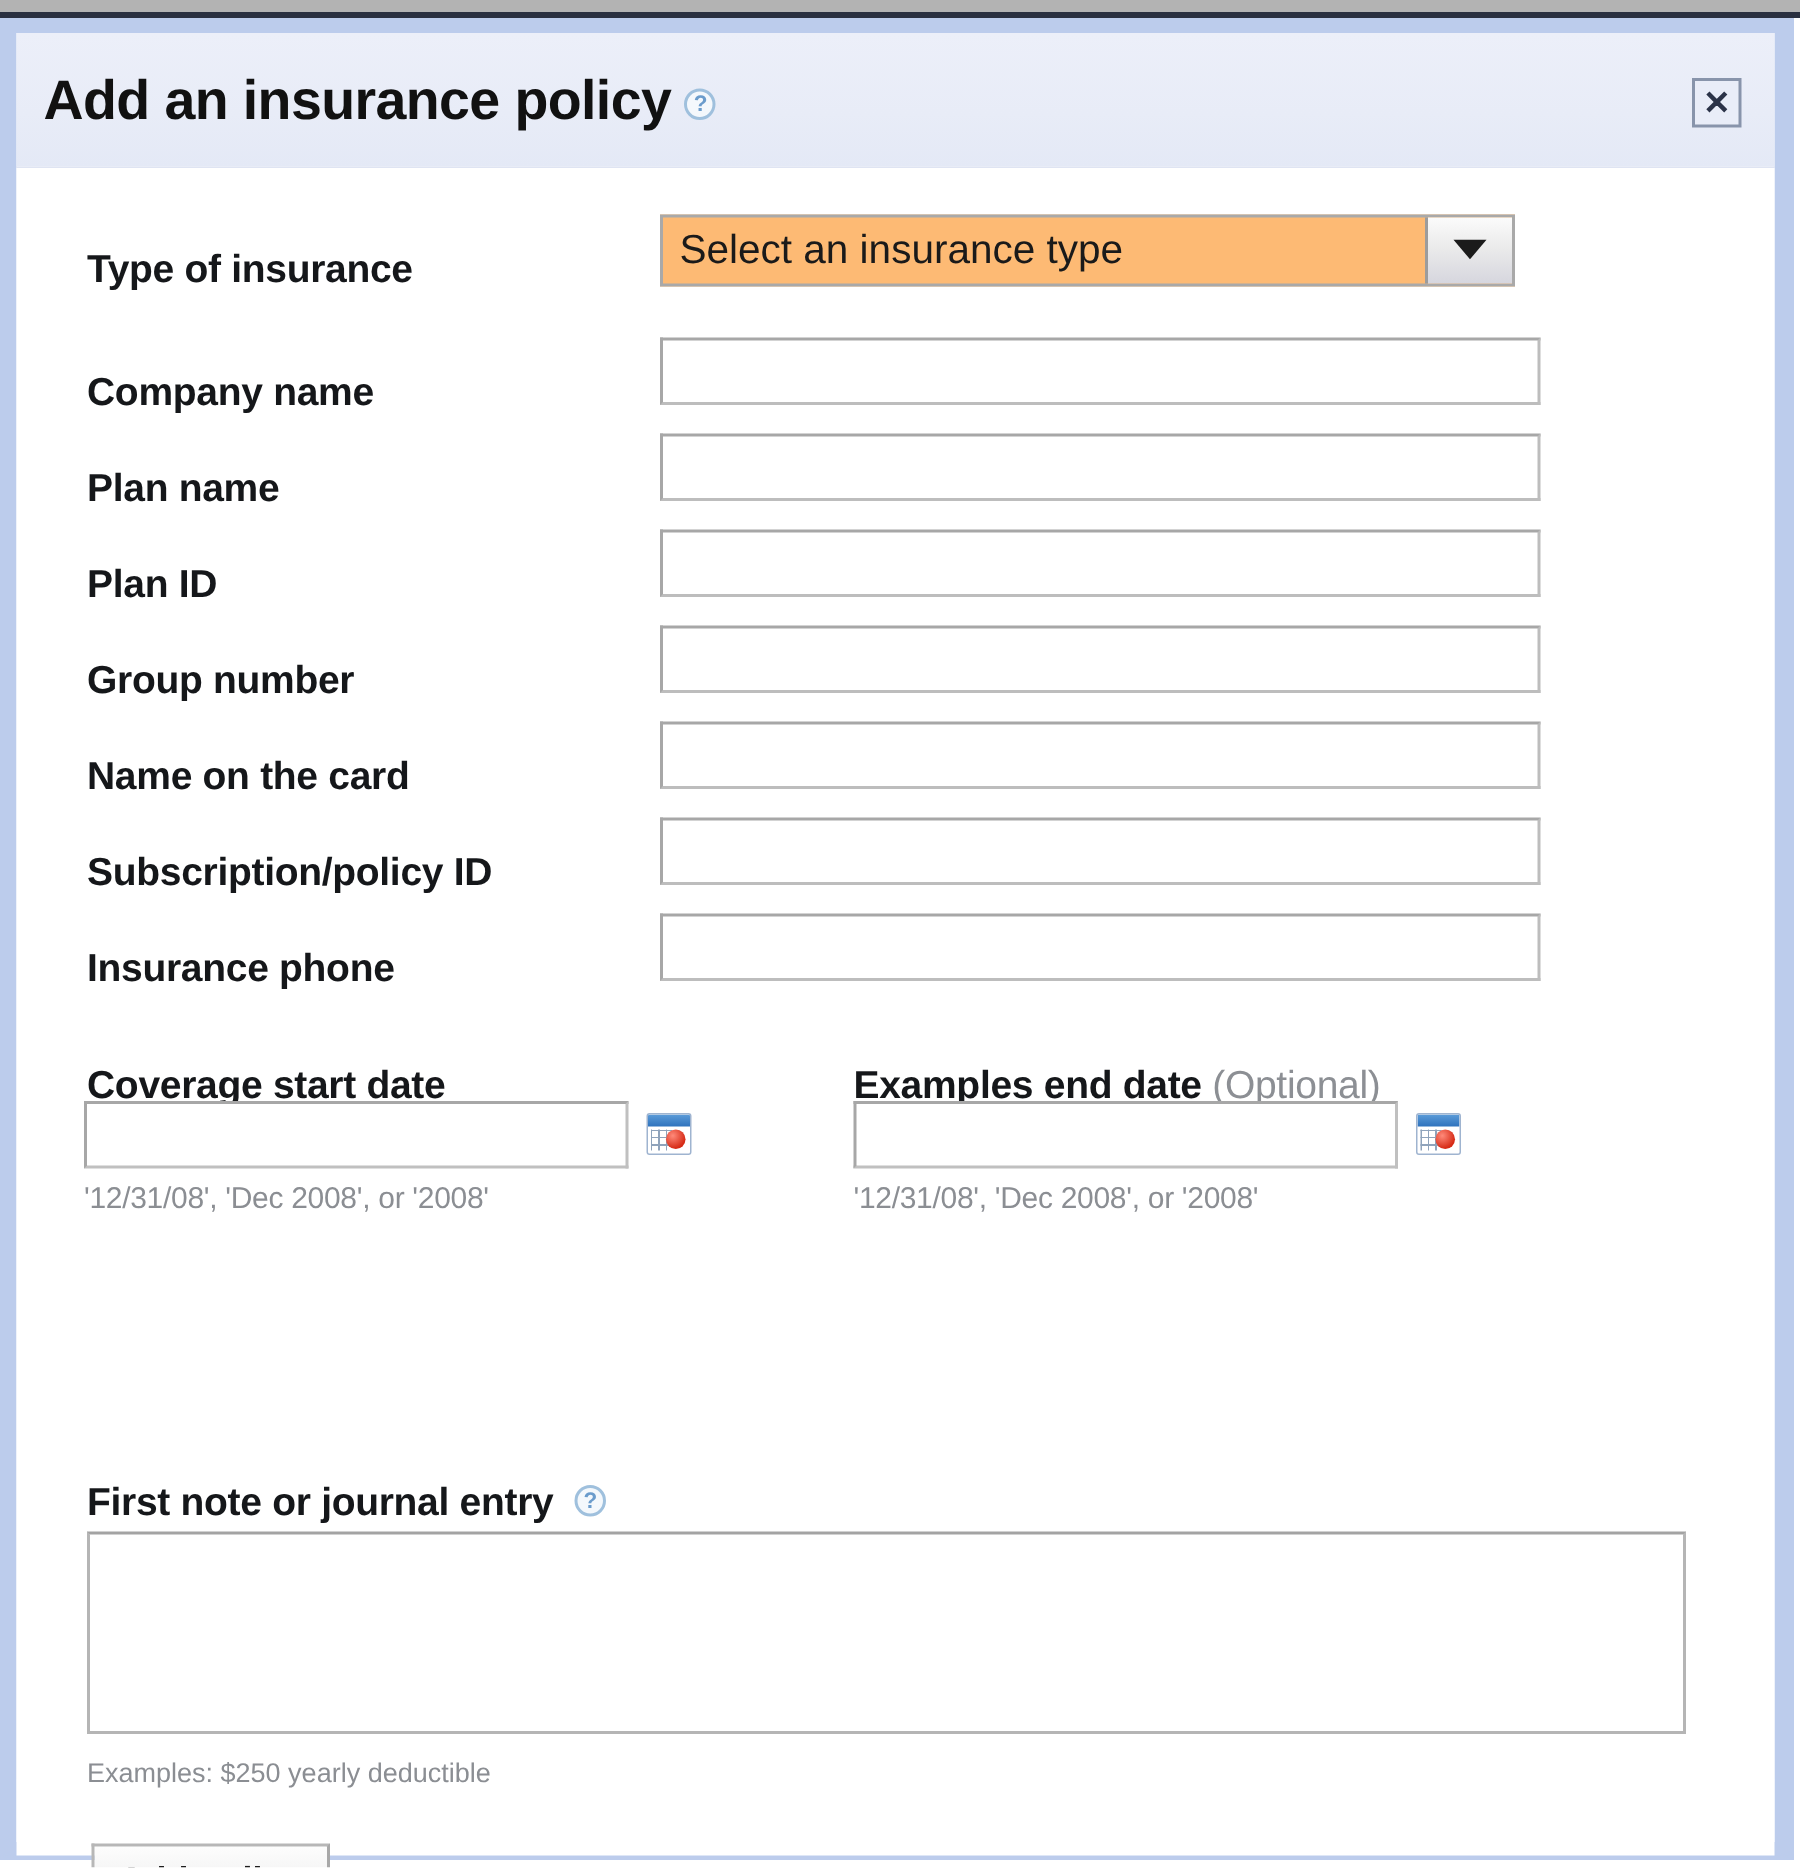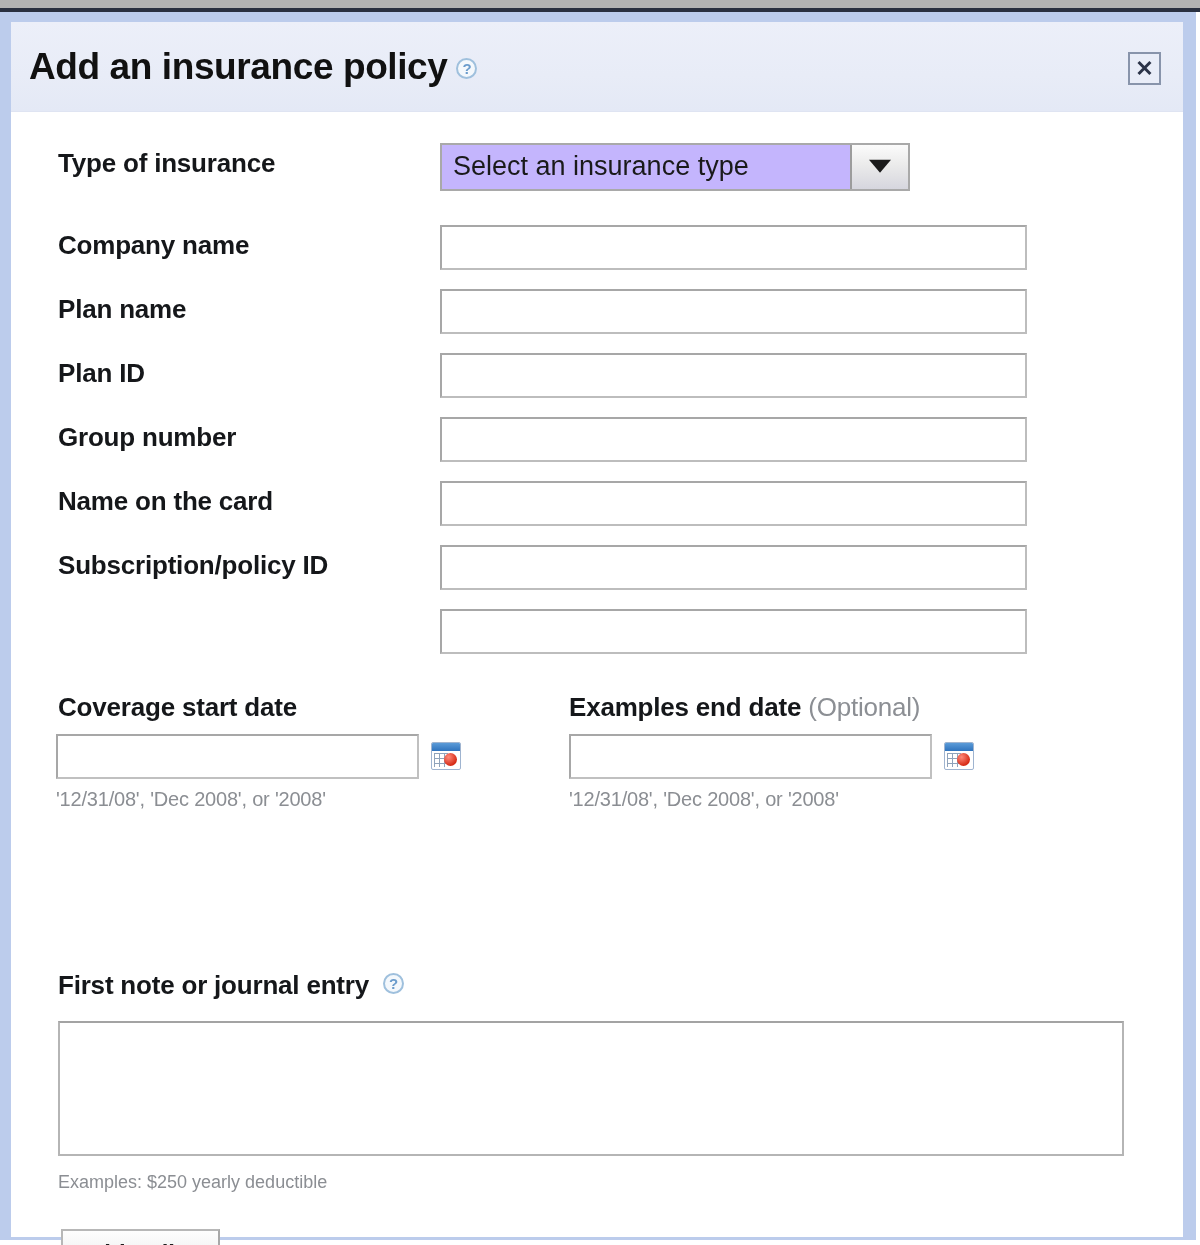--- a/index.html
+++ b/index.html
@@ -94,20 +94,21 @@
     background: #ffffff;
   }
 
   .lbl {
     position: absolute;
     font-size: 26px;
     font-weight: bold;
     color: #15171a;
     white-space: nowrap;
     letter-spacing: -0.2px;
+    margin-top: 16px;
   }
   .optional {
     font-weight: normal;
     color: #8c8f94;
     text-align: center;
   }
 
   .txtfield {
     position: absolute;
     left: 429px;
@@ -121,23 +122,23 @@
     padding: 0 6px;
     font-family: "Liberation Sans", sans-serif;
     color: #222;
     outline: none;
   }
 
   
   #sel-wrap {
     position: absolute;
     left: 429px; top: 31px;
-    width: 470px; height: 48px;
+    width: 570px; height: 48px;
     border: 2px solid #a9a9a9;
-    background: #c4b5fd;
+    background: #fdba74;
   }
   #sel-text {
     position: absolute;
     left: 11px; top: 6px;
     font-size: 27px;
     color: #1a1a1a;
     white-space: nowrap;
   }
   #sel-btn {
     position: absolute;
@@ -280,20 +281,21 @@
 
       <div class="lbl" style="left:47px; top:310px;text-align:right;">Group number</div>
       <input class="txtfield" style="top: 305px;" value="" placeholder="">
 
       <div class="lbl" style="left:47px; top:374px;">Name on the card</div>
       <input class="txtfield" style="top: 369px;" value="" placeholder="">
 
       <div class="lbl" style="left:47px; top:438px;">Subscription/policy ID</div>
       <input class="txtfield" style="top: 433px;" value="" placeholder="">
 
+      <div class="lbl" style="left:47px; top:502px;">Insurance phone</div>
       <input class="txtfield" style="top: 497px;" value="" placeholder="">
 
       <div class="lbl" style="left:47px; top:580px;">Coverage start date</div>
       <input class="date-input" style="left: 45px; top: 622px;" value="">
       <div class="cal-icon" style="left:420px; top:630px;">
         <div class="cal-top"></div>
         <div class="cal-grid"></div>
         <div class="cal-dot"></div>
       </div>
       <div class="hint" style="left:45px; top:676px;">'12/31/08', 'Dec 2008', or '2008'</div>

